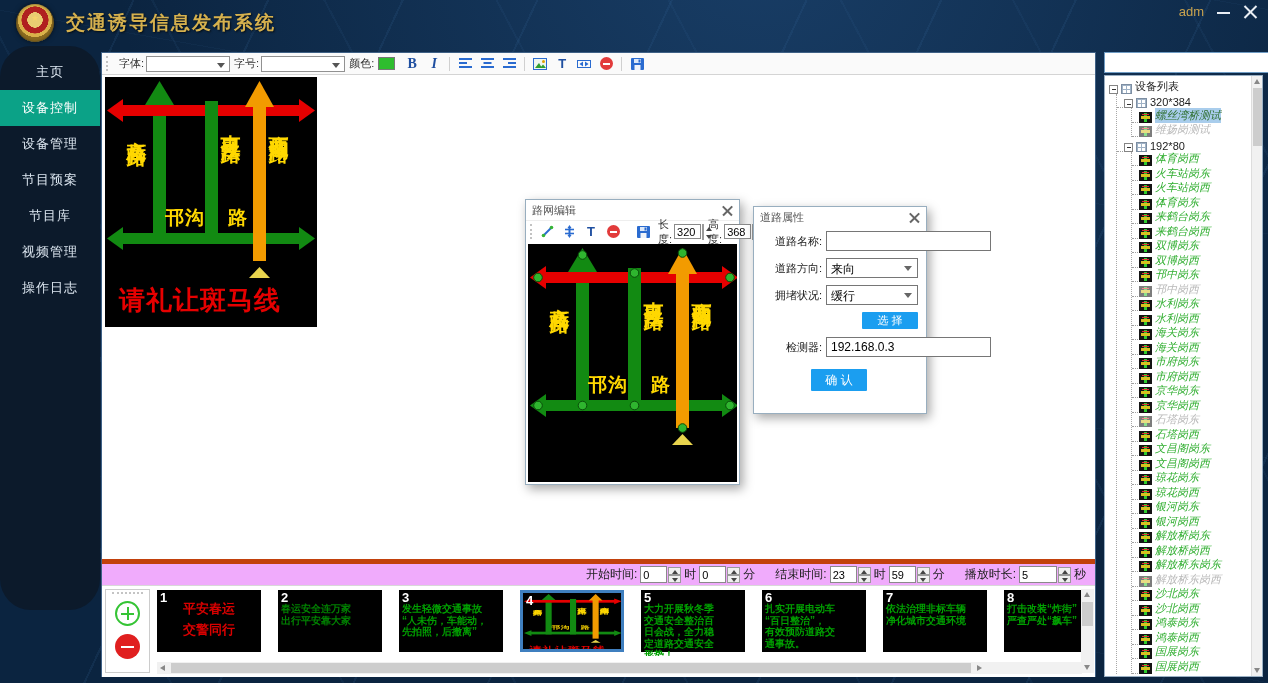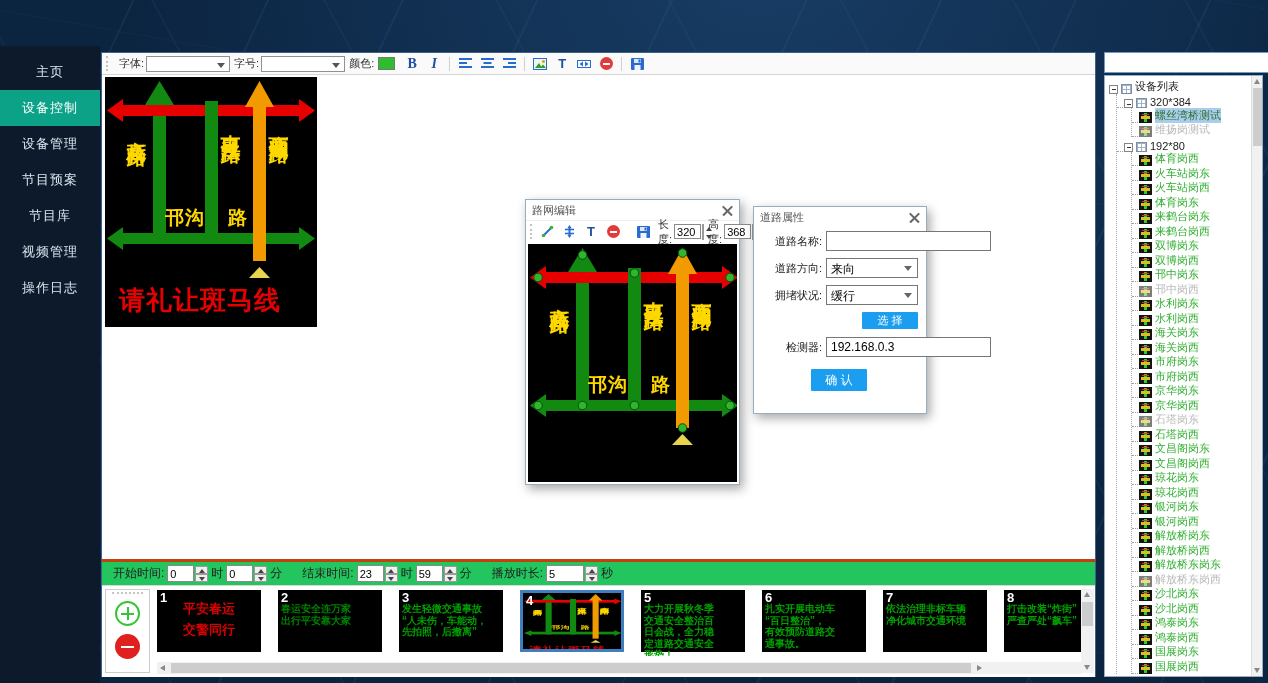--- a/index.html
+++ b/index.html
@@ -22,21 +22,21 @@
     box-shadow: 0 0 5px rgba(0,0,0,.6), inset 0 0 3px rgba(0,0,0,.5); }
   .badge::after { content:'★'; position:absolute; left:0; right:0; top:9px; text-align:center; font-size:9px; color:#f5d36b; }
   .app-title { margin-left:12px; font-size:19px; font-weight:bold; color:#d6b14e; letter-spacing:2px; text-shadow:1px 1px 2px rgba(0,0,0,.7); }
   .user { position:absolute; right:64px; top:4px; font-size:13px; color:#c9a34f; }
   .win-min { position:absolute; right:38px; top:12px; width:13px; height:2px; background:#e9eef4; cursor:pointer; }
   .win-close { position:absolute; right:10px; top:5px; width:15px; height:15px; cursor:pointer; }
   .win-close::before,.win-close::after { content:''; position:absolute; left:-1px; top:6px; width:17px; height:2px; background:#e9eef4; }
   .win-close::before { transform:rotate(45deg); } .win-close::after { transform:rotate(-45deg); }
 
   
-  .sidebar { position:absolute; left:0; top:46px; width:100px; height:637px; background:#0c1a2b; padding-top:8px; }
+  .sidebar { position:absolute; left:0; top:46px; width:100px; height:564px; background:#0c1a2b; padding-top:8px;border-radius:31px; }
   .side-item { height:36px; line-height:36px; text-align:center; color:#dde7f1; font-size:13px; cursor:pointer; letter-spacing:1px; }
   .side-item.active { background:#0ba287; color:#fff; }
 
   
   .main { position:absolute; left:101px; top:52px; width:995px; height:625px; background:#fff; border:1px solid #3f6186; }
 
   .toolbar { height:22px; display:flex; align-items:center; background:#fafafa; border-bottom:1px solid #d4d4d4; font-size:11px; color:#333; padding-left:2px; }
   .grip-v { width:5px; align-self:stretch; margin:3px 4px 3px 2px; border-left:2px dotted #c2c2c2; }
   .tlabel { margin:0 2px 0 4px; }
   .dd { width:84px; height:16px; background:#fff; border:1px solid #919191; position:relative; }
@@ -83,21 +83,21 @@
   .fin { flex:1; height:20px; border:1px solid #767676; font-size:12px; padding:0 4px; font-family:inherit; }
   .fsel { flex:1; height:20px; border:1px solid #767676; font-size:12px; padding:2px 4px; position:relative; background:#fff; }
   .fsel::after { content:''; position:absolute; right:5px; top:7px; border-left:4px solid transparent; border-right:4px solid transparent; border-top:5px solid #666; }
   .btn-blue { background:#1b9ef0; color:#fff; border:none; font-size:12px; height:22px; padding:0 10px; cursor:pointer; font-family:inherit; border-radius:1px; }
   .sel-row { display:flex; justify-content:flex-end; margin:2px 0 8px; }
   .sel-row .btn-blue { height:17px; font-size:11px; width:56px; padding:0; }
   .cfm-row { display:flex; justify-content:center; margin-top:12px; }
   .cfm-row .btn-blue { width:56px; }
 
   
-  .schedule { height:26px; border-top:3px solid #c2410c; display:flex; align-items:center; font-size:12px; color:#222; padding:0 6px 0 8px; background:#22c55e; }
+  .schedule { height:26px; border-top:5px solid #c2410c; display:flex; align-items:center; font-size:12px; color:#222; padding:0 6px 0 8px; background:#f0abfc;justify-content:flex-end; }
   .schedule .lbl { margin:0 3px; }
   .schedule .num-in { height:17px; }
   .gap { width:14px; }
   .actions { margin-left:auto; display:flex; gap:9px; }
 
   
   .strip { height:92px; border-top:1px solid #d8d8d8; position:relative; background:#fff; }
   .addpanel { position:absolute; left:3px; top:3px; width:45px; height:84px; border:1px solid #cccccc; background:#fff; }
   .grip-h { height:3px; margin:2px 6px 6px; border-top:2px dotted #c4c4c4; }
   .plus-btn { width:25px; height:25px; margin:2px auto 8px; border-radius:50%; border:2px solid #35c435; position:relative; cursor:pointer; }
@@ -137,39 +137,46 @@
   .trow { display:flex; align-items:flex-end; height:14.5px; white-space:nowrap; cursor:pointer; }
   .expander { width:9px; height:9px; border:1px solid #848484; background:#fff; position:relative; flex:none; margin-right:3px; }
   .expander::after { content:''; position:absolute; left:1.5px; top:3.5px; width:4px; height:1px; background:#333; }
   .grid-ic { width:11px; height:10px; flex:none; margin-right:3px; border:1px solid #7d8ea2;
     background-image:linear-gradient(#9fb2c6 1px,transparent 1px),linear-gradient(90deg,#9fb2c6 1px,transparent 1px);
     background-size:4px 4px; background-color:#fff; }
   .dev-ic { width:13px; height:11px; background:#141414; position:relative; flex:none; margin-right:3px; }
   .dev-ic::before { content:''; position:absolute; left:5px; top:1px; width:3px; height:9px; background:#2ecc2e; }
   .dev-ic::after { content:''; position:absolute; left:2px; top:4px; width:9px; height:3px; background:#d8c020; box-shadow:0 -3px 0 -1px #e03030; }
   .tlevel1 { margin-left:7px; border-left:1px dotted #a8a8a8; }
-  .tlevel2 { margin-left:14px; border-left:1px dotted #a8a8a8; }
+  .tlevel2 { margin-left:14px; border-left:1px dotted #a8a8a8;font-style:italic; }
   .trow .dash { width:6px; height:0; border-top:1px dotted #a0a0a0; margin-right:1px; flex:none; }
   .dev .dlabel { color:#2fae2f; }
   .dev.offline .dlabel { color:#b8b8b8; }
   .dev.offline .dev-ic { opacity:.55; }
   .dev .dlabel.selbg { background:#a9cdec; color:#2f6e2f; }
   .tscroll { position:absolute; right:0; top:0; width:11px; height:100%; background:#f1f1f1; border-left:1px solid #ddd; }
   .ts-arrow { width:11px; height:11px; position:relative; }
   .ts-arrow::after { content:''; position:absolute; left:2px; border-left:3.5px solid transparent; border-right:3.5px solid transparent; }
   .ts-arrow.up::after { top:3px; border-bottom:5px solid #888; }
   .ts-arrow.down::after { bottom:3px; border-top:5px solid #888; }
   .ts-arrow.down { position:absolute; bottom:0; }
   .ts-thumb { position:absolute; top:12px; left:1px; width:9px; height:58px; background:#cdcdcd; }
 </style>
 </head>
 <body>
 
 <div class="window">
 
+  <header>
+    <div class="badge"></div>
+    <div class="app-title">交通诱导信息发布系统</div>
+    <div class="user">adm</div>
+    <div class="win-min"></div>
+    <div class="win-close"></div>
+  </header>
 
   <nav class="sidebar" id="sidebarMenu">
       <div class="side-item">主页</div>
       <div class="side-item active">设备控制</div>
       <div class="side-item">设备管理</div>
       <div class="side-item">节目预案</div>
       <div class="side-item">节目库</div>
       <div class="side-item">视频管理</div>
       <div class="side-item">操作日志</div>
     </nav>

